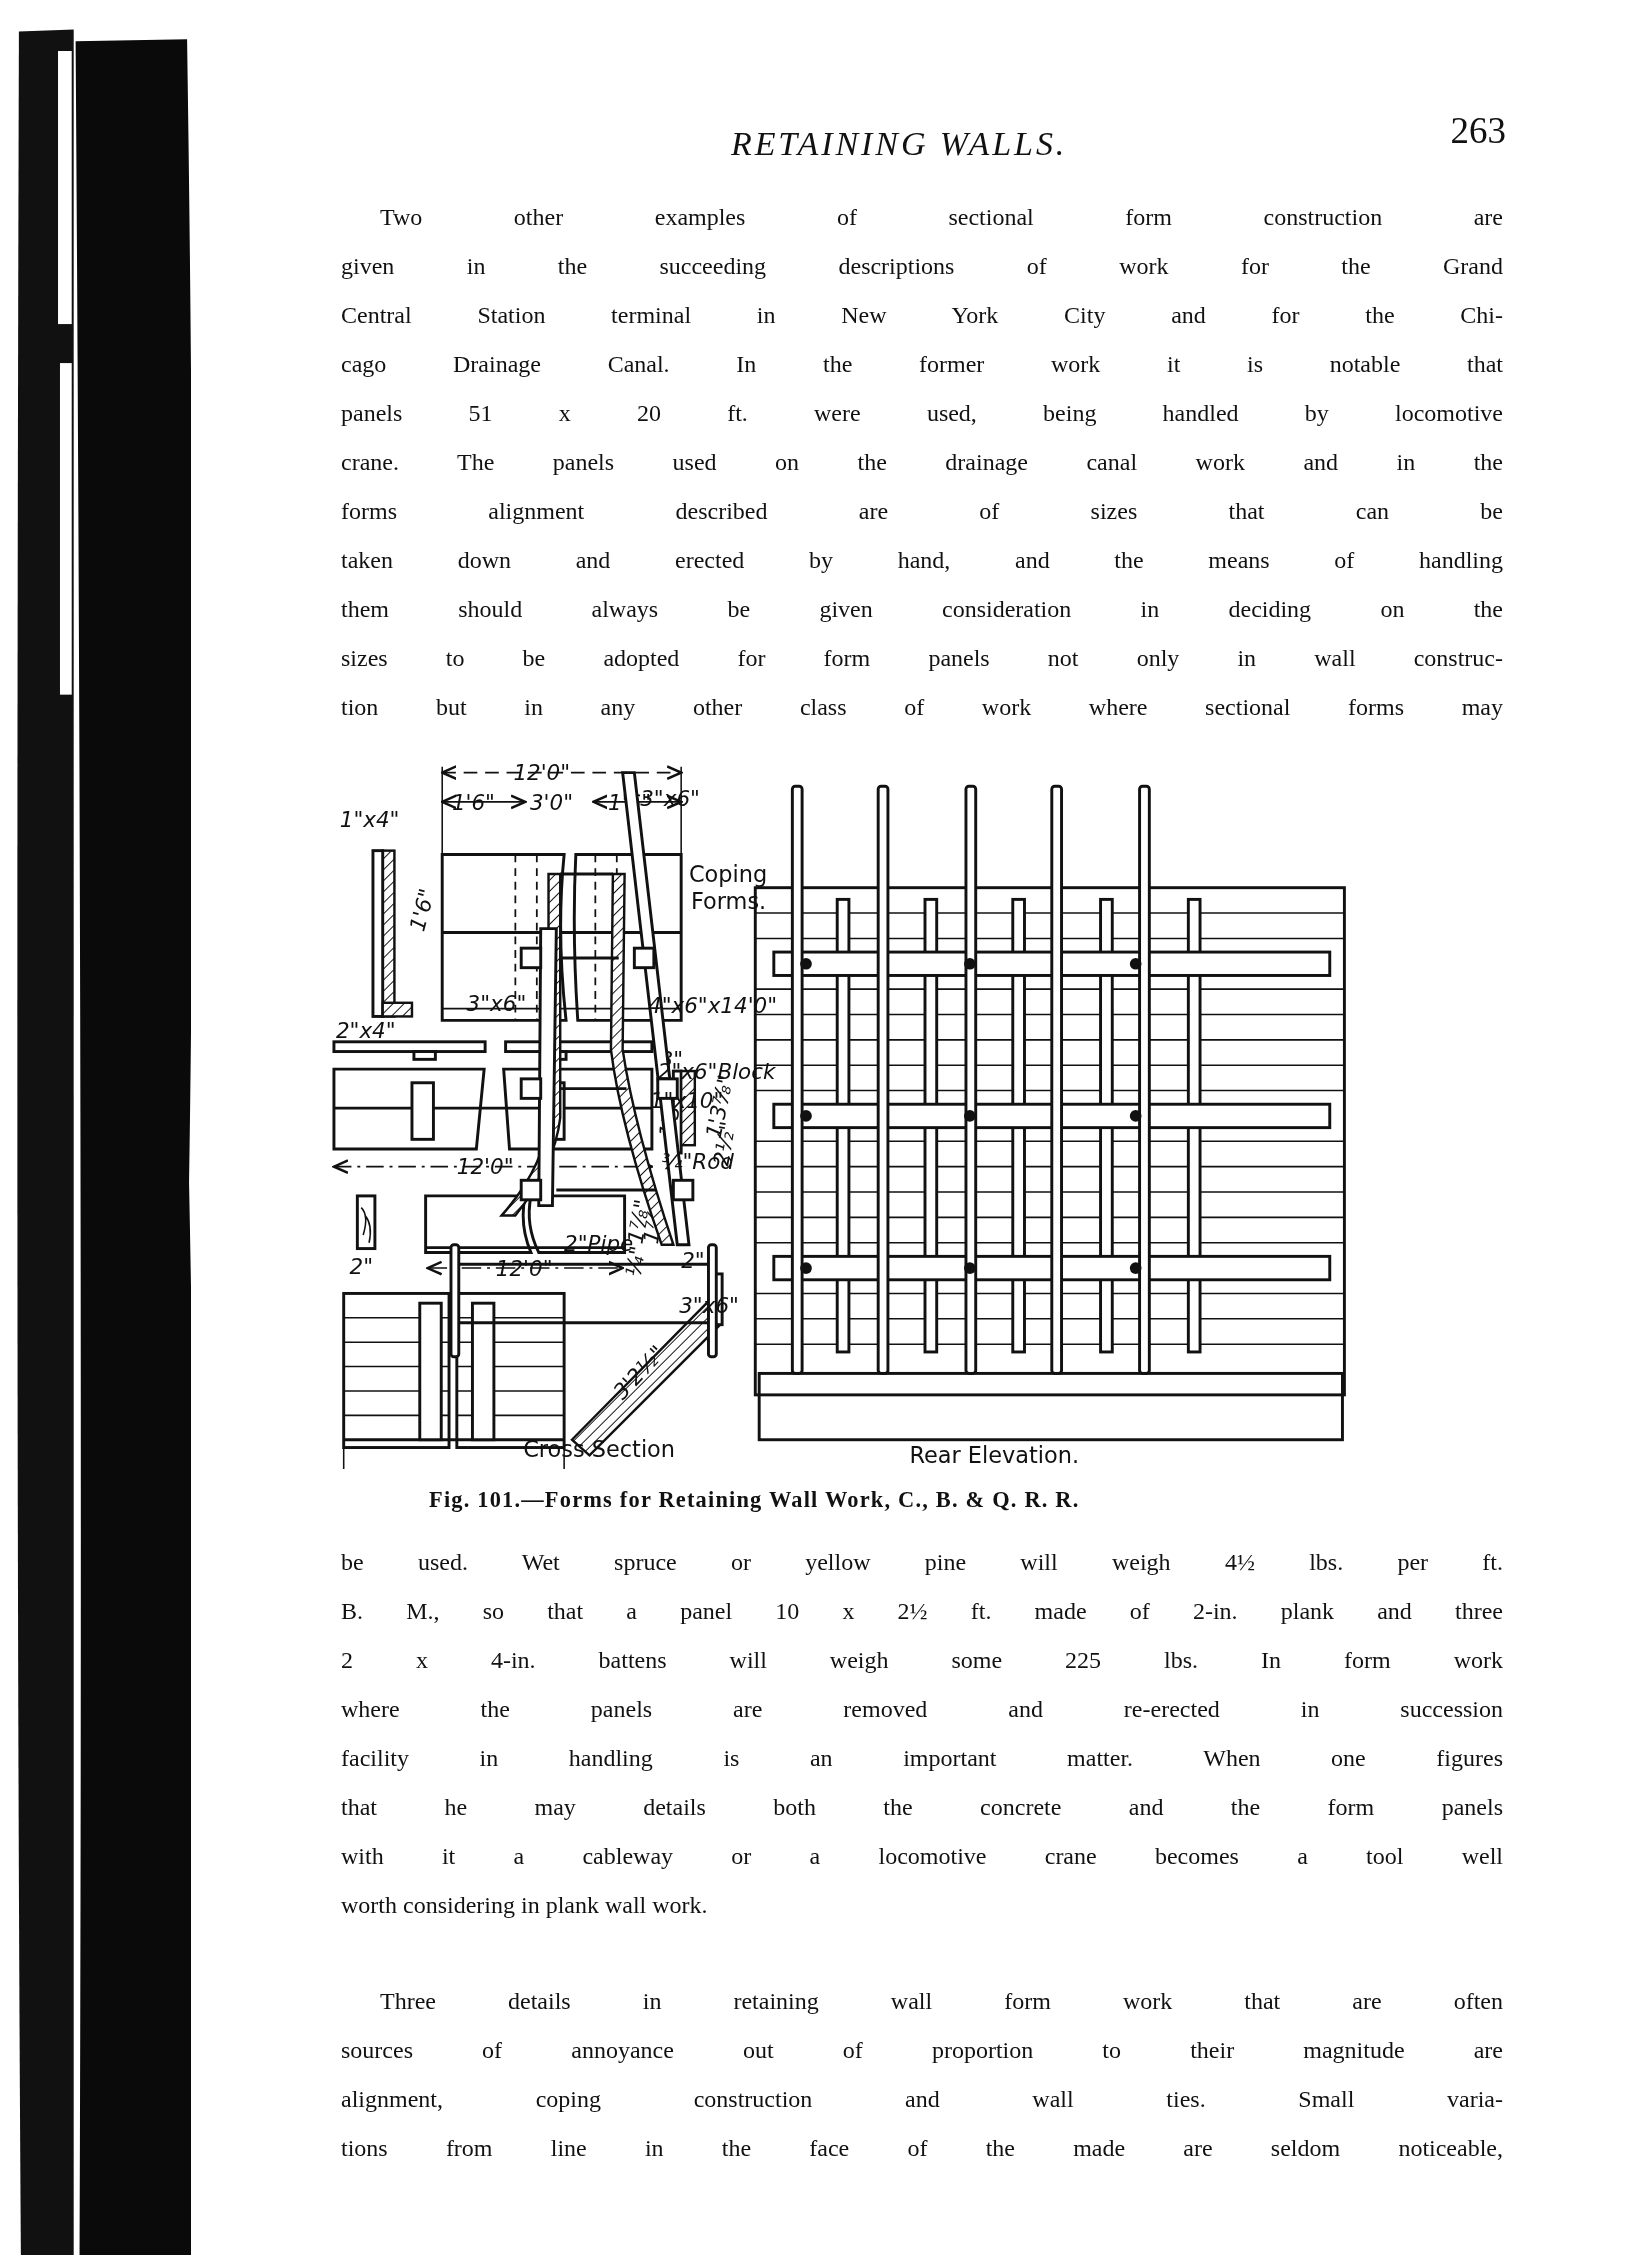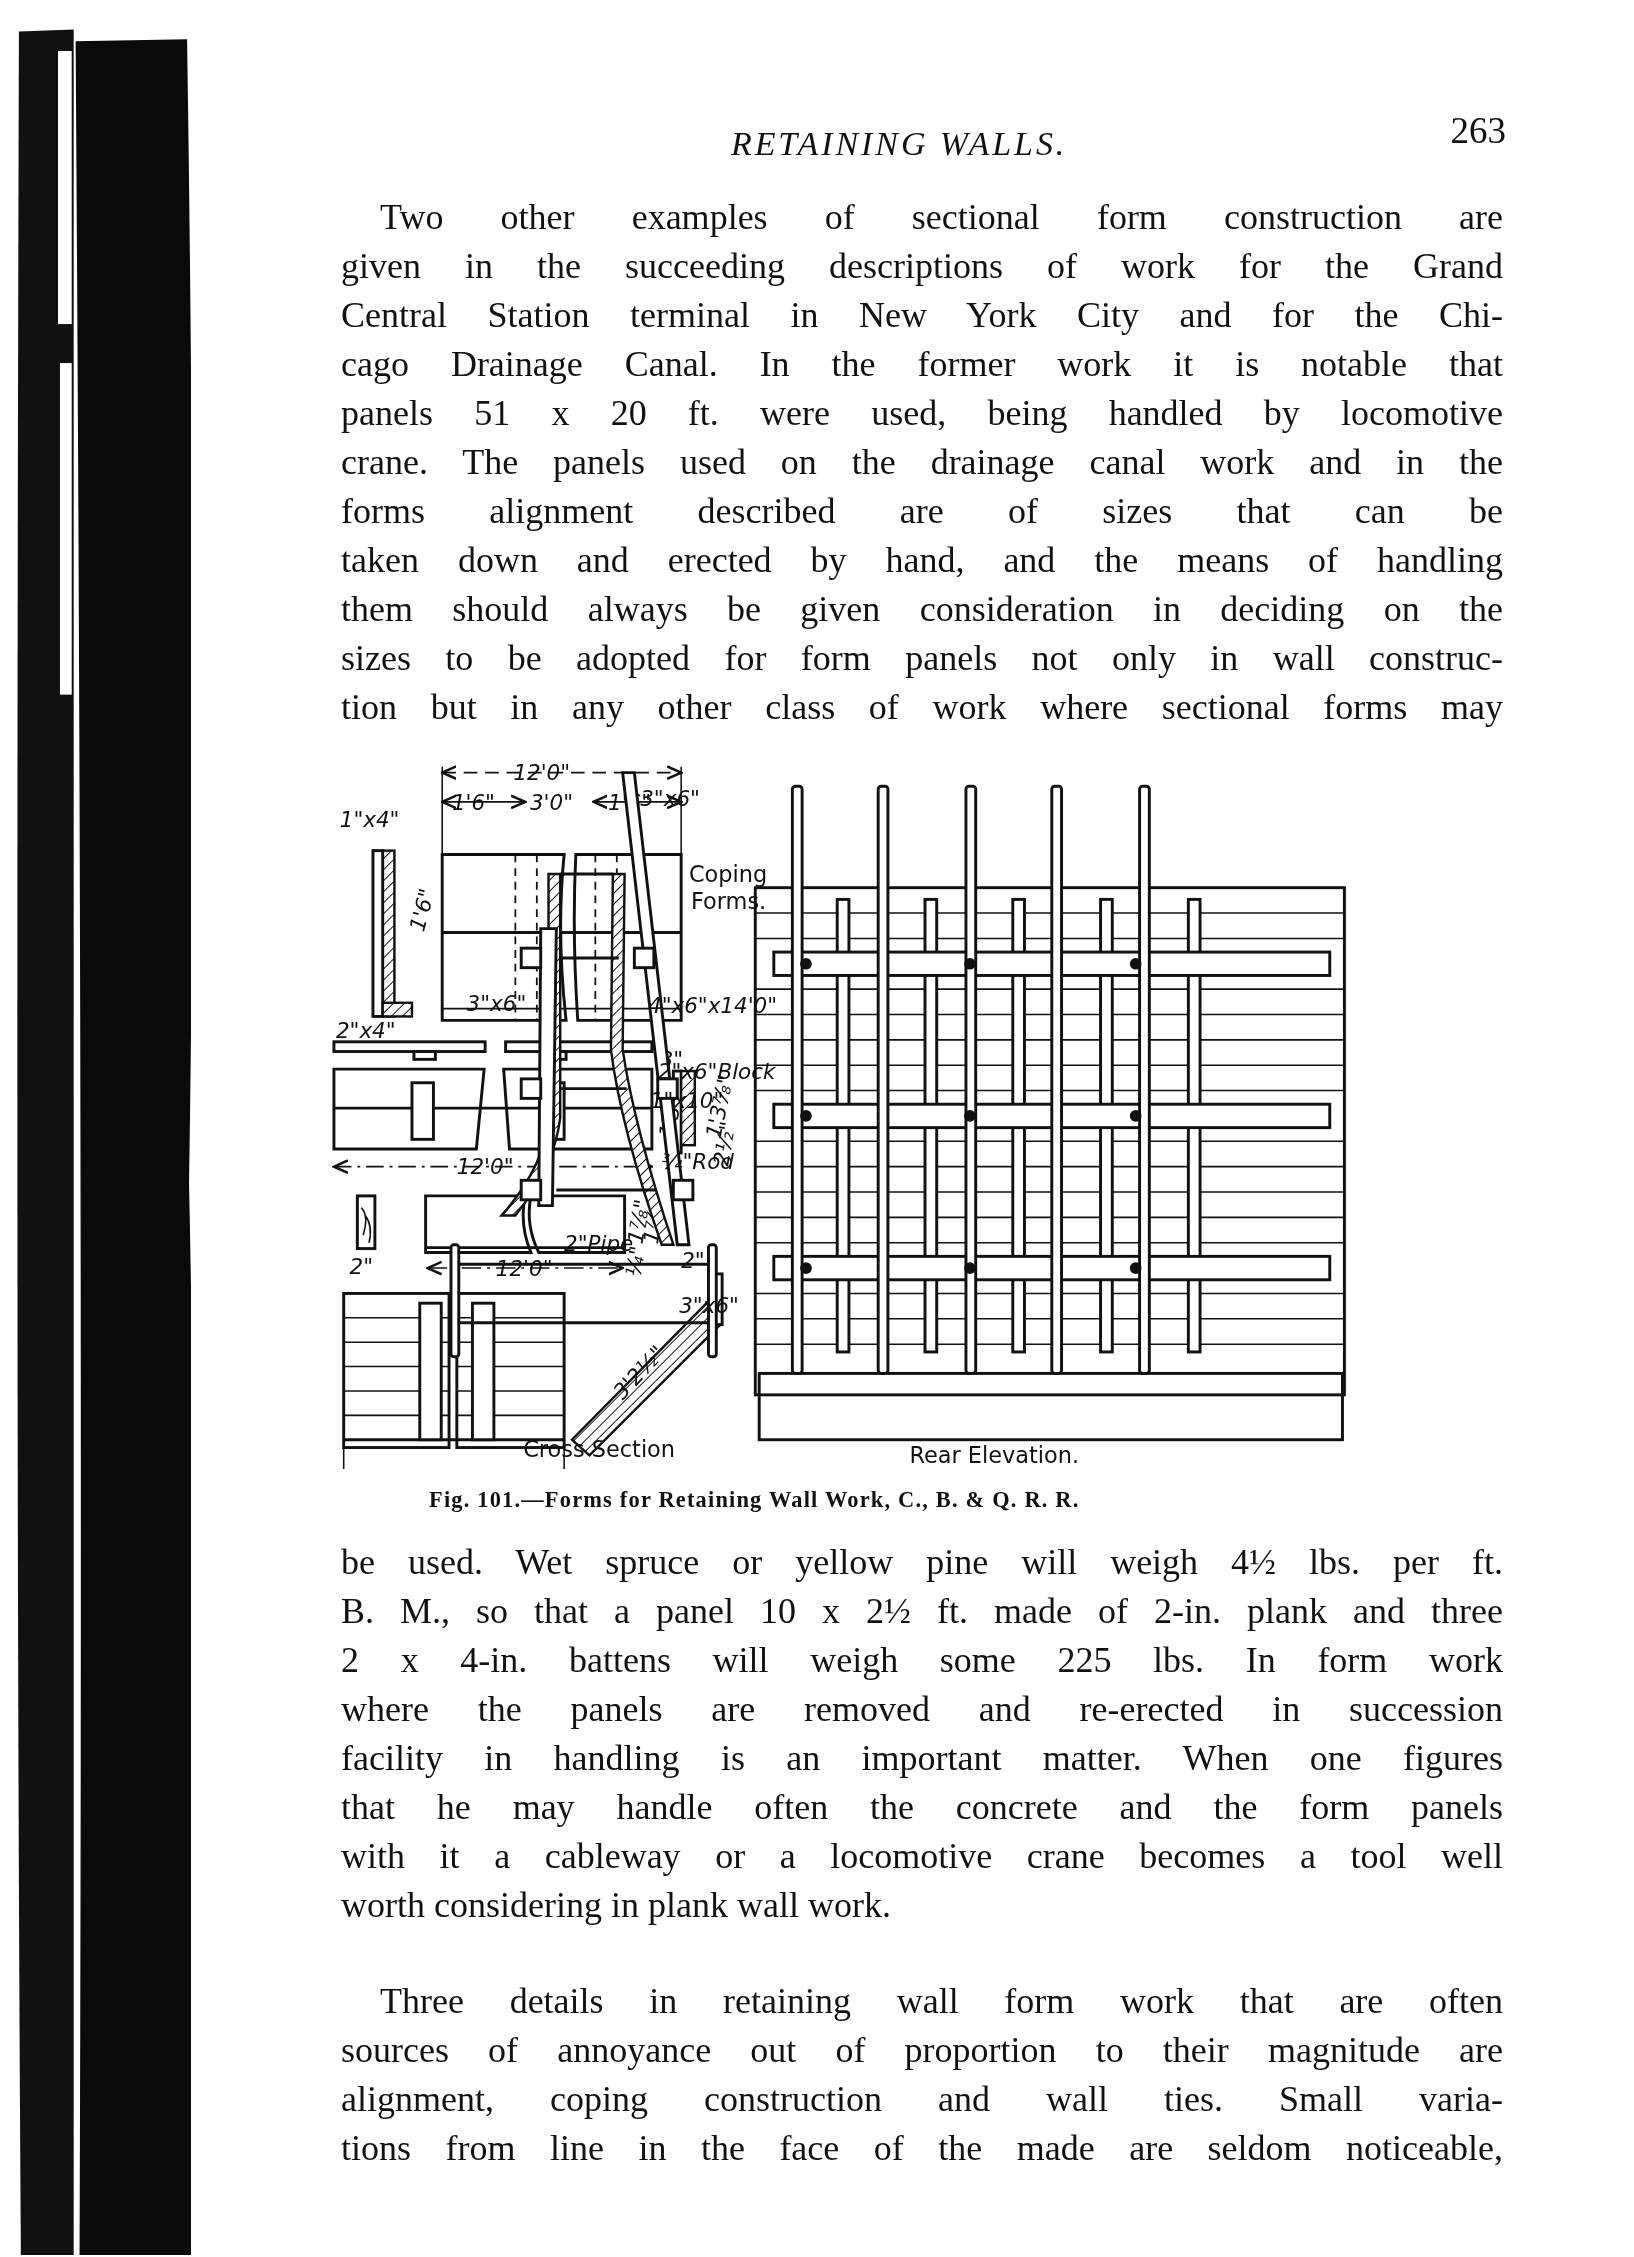--- a/index.html
+++ b/index.html
@@ -1,21 +1,21 @@
 <!DOCTYPE html>
 <html><head>
 <meta charset="utf-8">
 <style>
   html, body { margin:0; padding:0; background:#ffffff; }
   body { width:1635px; height:2258px; position:relative; overflow:hidden; font-family:"Liberation Serif","DejaVu Serif",serif; color:#111; }
   .binding { position:absolute; left:14.6px; top:11.7px; width:176px; height:2243px; }
   .header { position:absolute; top:109px; left:341px; width:1165px; height:49px; }
   .running-head { position:absolute; left:390px; top:16px; font-style:italic; font-size:34px; letter-spacing:2.9px; }
   .page-num { position:absolute; right:0; top:0; font-size:37px; }
-  .para { position:absolute; left:341px; width:1162px; font-size:36px; line-height:49px; }
+  .para { position:absolute; left:341px; width:1162px; font-size:24px; line-height:49px; }
   .line { display:block; white-space:nowrap; text-align:justify; text-align-last:justify; height:49px; }
   .line.last { text-align-last:left; }
   .line.indent { padding-left:39px; }
   #p1 { top:193px; }
   #p2 { top:1538px; }
   #p3 { top:1941px;margin-top:36px; }
   .figure { position:absolute; left:330px; top:757px; width:1190px; height:712px; }
   .figure svg { width:100%; height:100%; }
   .lbl { font-family:"DejaVu Sans",sans-serif; font-style:italic; font-size:22px; fill:#111; }
   .lbl-up { font-family:"DejaVu Sans",sans-serif; font-size:23px; fill:#111; }
@@ -247,21 +247,21 @@
 </div>
 
 <div class="caption">Fig. 101.—Forms for Retaining Wall Work, C., B. &amp; Q. R. R.</div>
 
 <div class="para" id="p2">
   <span class="line">be used.  Wet spruce or yellow pine will weigh 4½ lbs. per ft.</span>
   <span class="line">B. M., so that a panel 10 x 2½ ft. made of 2-in. plank and three</span>
   <span class="line">2 x 4-in. battens will weigh some 225 lbs.  In form work</span>
   <span class="line">where the panels are removed and re-erected in succession</span>
   <span class="line">facility in handling is an important matter.  When one figures</span>
-  <span class="line">that he may handle often the concrete and the form panels</span>
+  <span class="line">that he may details both the concrete and the form panels</span>
   <span class="line">with it a cableway or a locomotive crane becomes a tool well</span>
   <span class="line last">worth considering in plank wall work.</span>
 </div>
 
 <div class="para" id="p3">
   <span class="line indent">Three details in retaining wall form work that are often</span>
   <span class="line">sources of annoyance out of proportion to their magnitude are</span>
   <span class="line">alignment, coping construction and wall ties.  Small varia-</span>
   <span class="line">tions from line in the face of the made are seldom noticeable,</span>
 </div>

